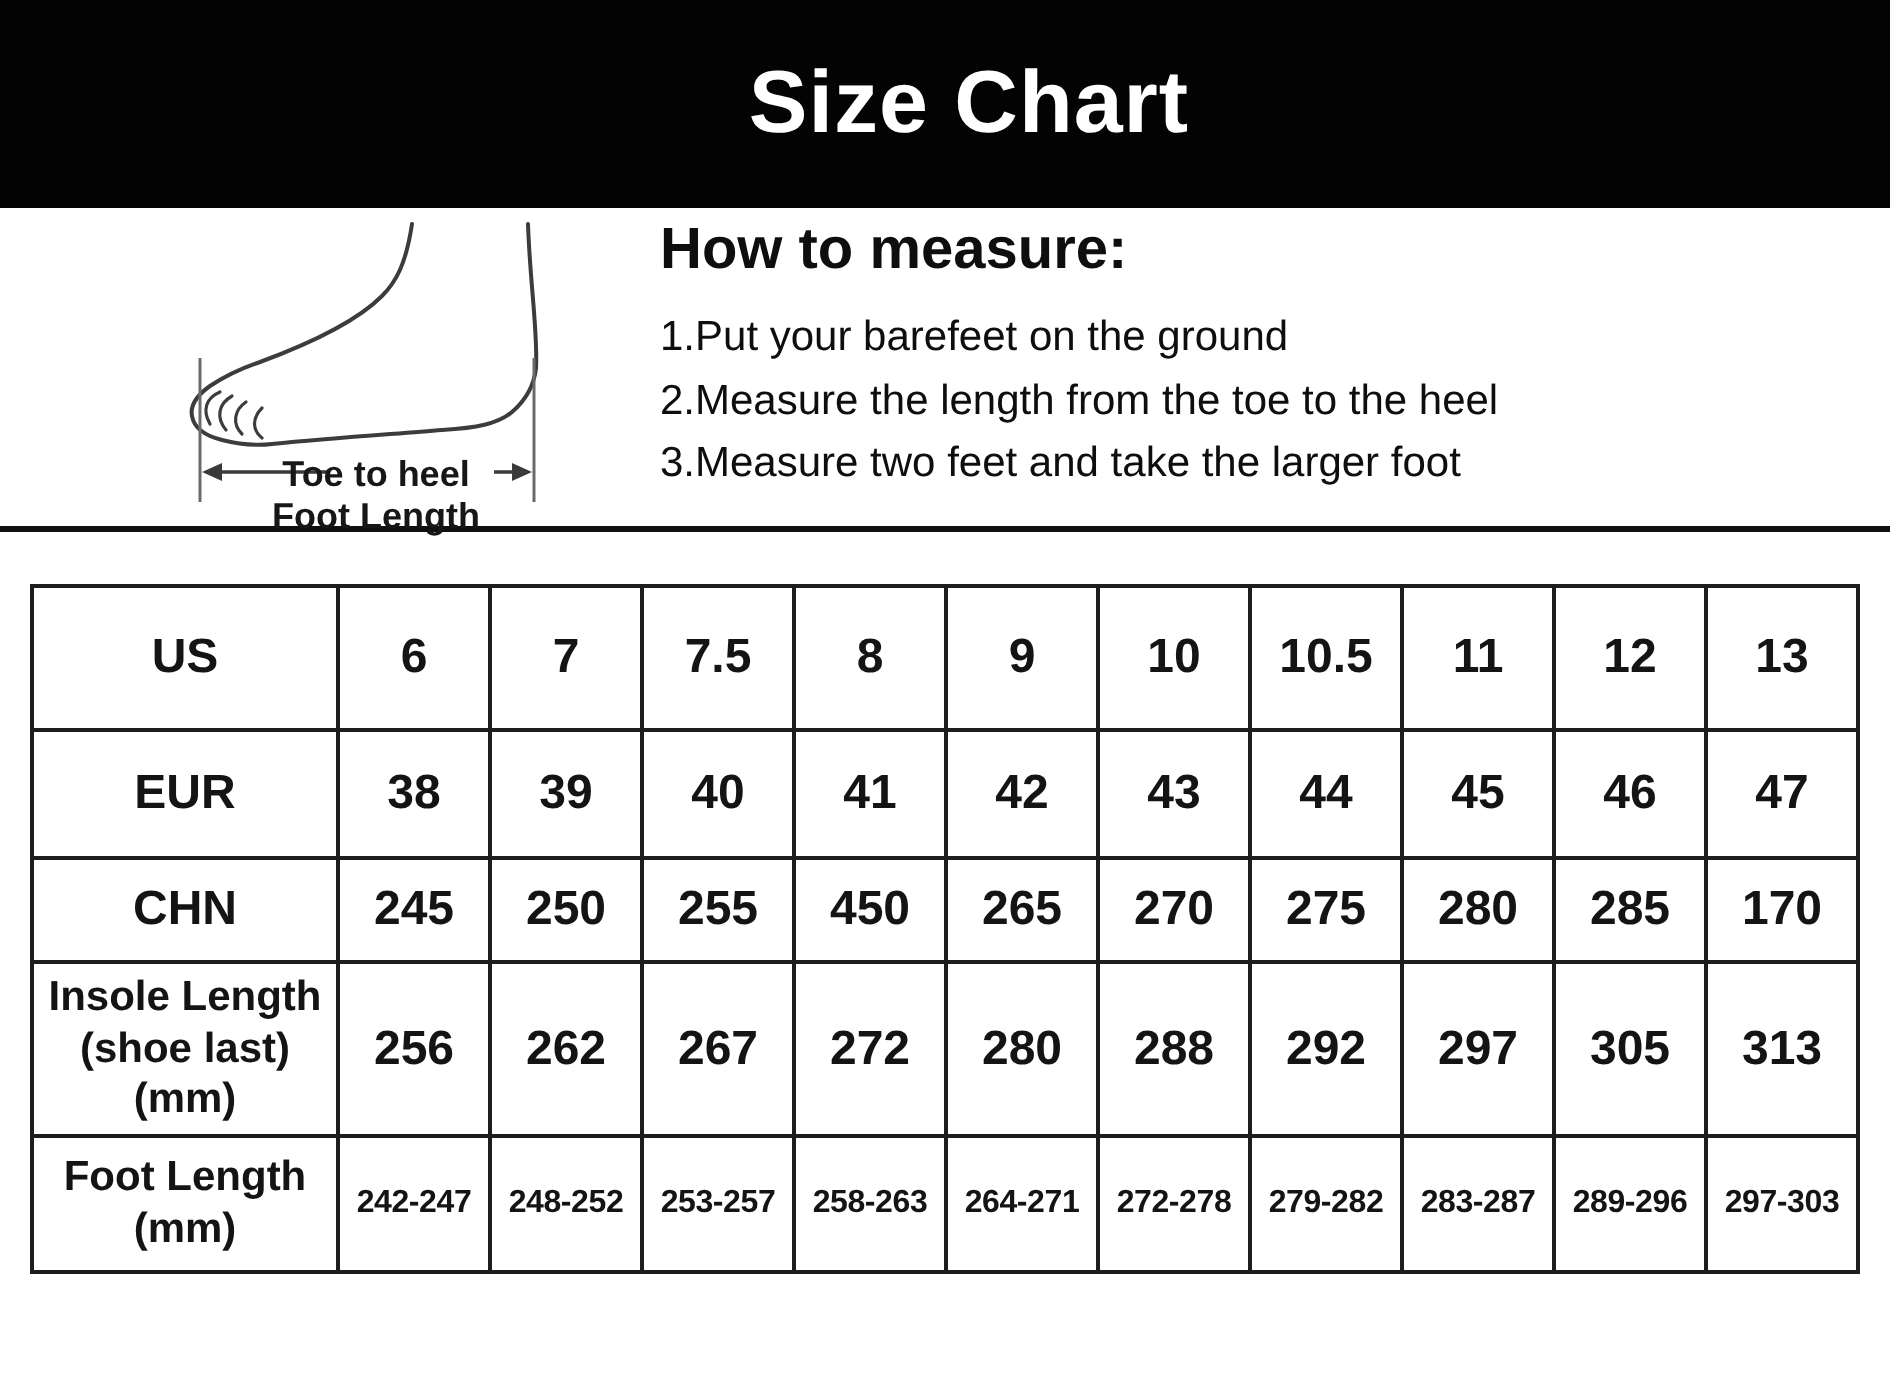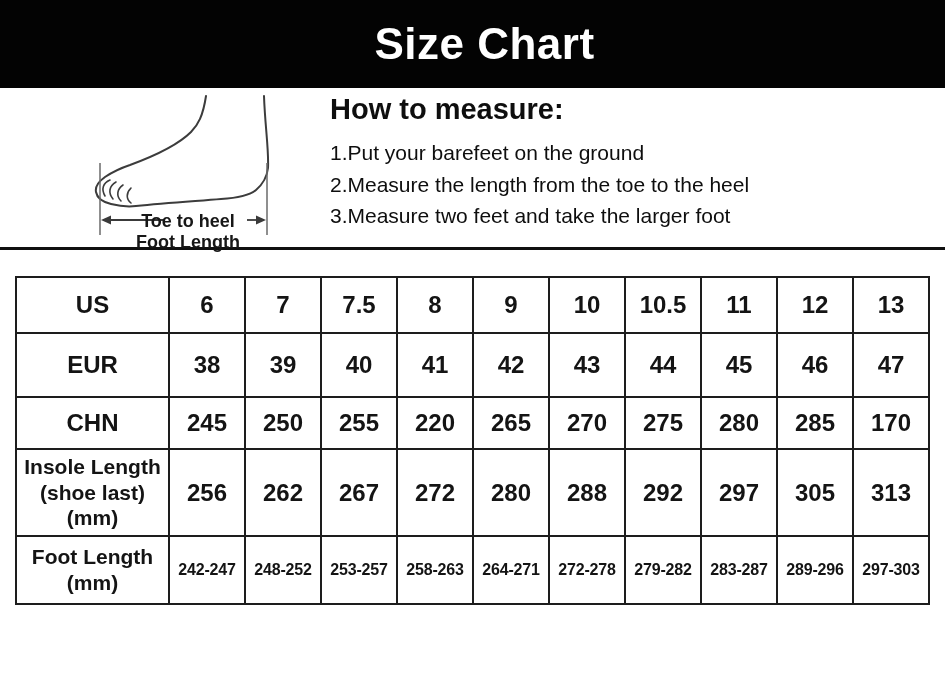--- a/index.html
+++ b/index.html
@@ -9,21 +9,21 @@
     width: 945px;
     height: 697px;
     background: #ffffff;
     font-family: "Liberation Sans", "DejaVu Sans", sans-serif;
     color: #141414;
     overflow: hidden;
   }
 
   
   .banner {
-    height: 88px;
+    height: 104px;
     background: #030303;
     display: flex;
     align-items: center;
     justify-content: center;
   }
   .banner h1 {
     margin: 0;
     transform: translateX(12px);
     color: #ffffff;
     font-size: 44px;
@@ -113,21 +113,21 @@
   .size-table th.multiline {
     font-size: 21px;
     line-height: 1.22;
     white-space: pre-line;
   }
   .size-table tr.range-row td {
     font-size: 16px;
     letter-spacing: -0.2px;
     padding: 16px 1px;
   }
-  .row-us   { height: 56px; padding-left: 34px; }
+  .row-us   { height: 72px; padding-left: 34px; }
   .row-uk   { height: 61px; }
   .row-eur  { height: 64px; }
   .row-chn  { height: 52px; }
   .row-insole { height: 87px; }
   .row-foot { height: 68px; }
 </style>
 </head>
 <body>
 
 <div class="page">
@@ -206,21 +206,21 @@
         <td>44</td>
         <td>45</td>
         <td>46</td>
         <td>47</td>
       </tr>
       <tr class="row-chn">
         <th>CHN</th>
         <td>245</td>
         <td>250</td>
         <td>255</td>
-        <td>220</td>
+        <td>450</td>
         <td>265</td>
         <td>270</td>
         <td>275</td>
         <td>280</td>
         <td>285</td>
         <td>170</td>
       </tr>
       <tr class="row-insole">
         <th class="multiline">Insole Length
 (shoe last)

